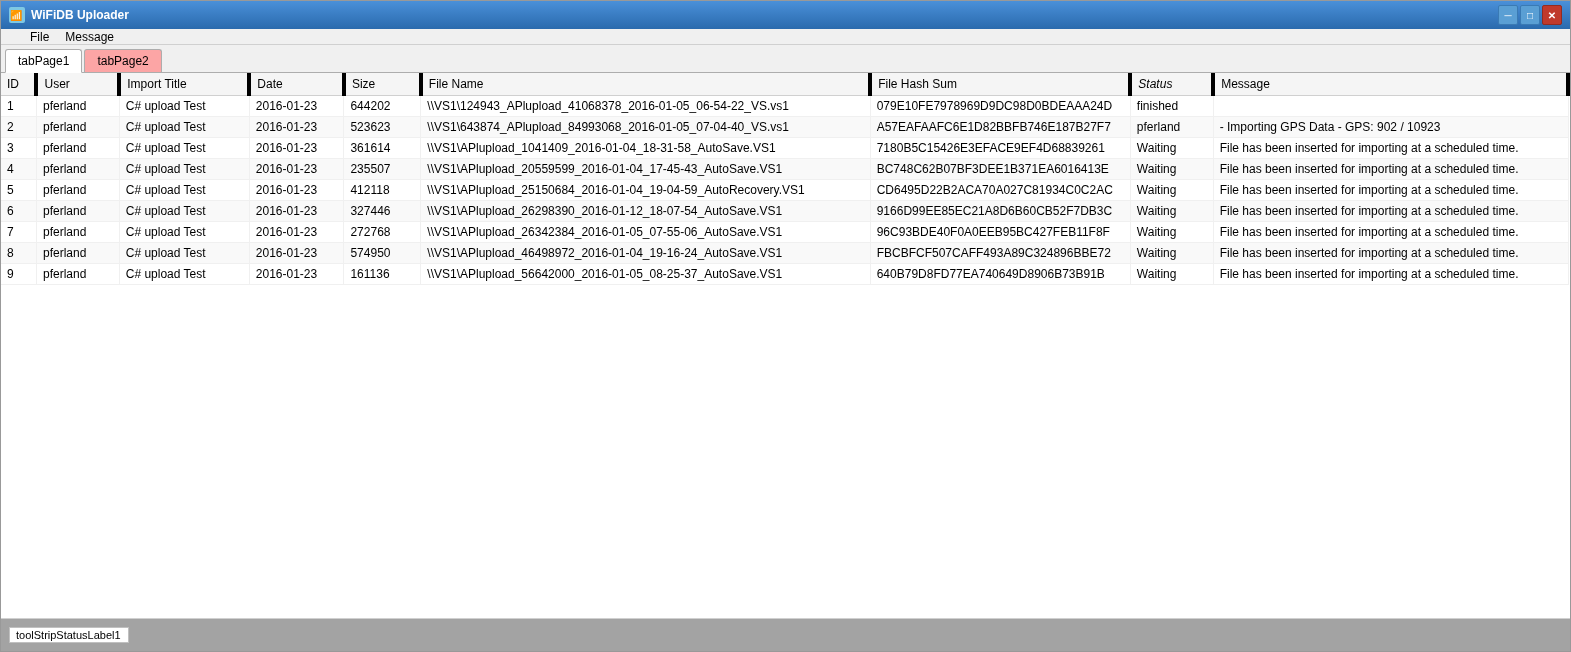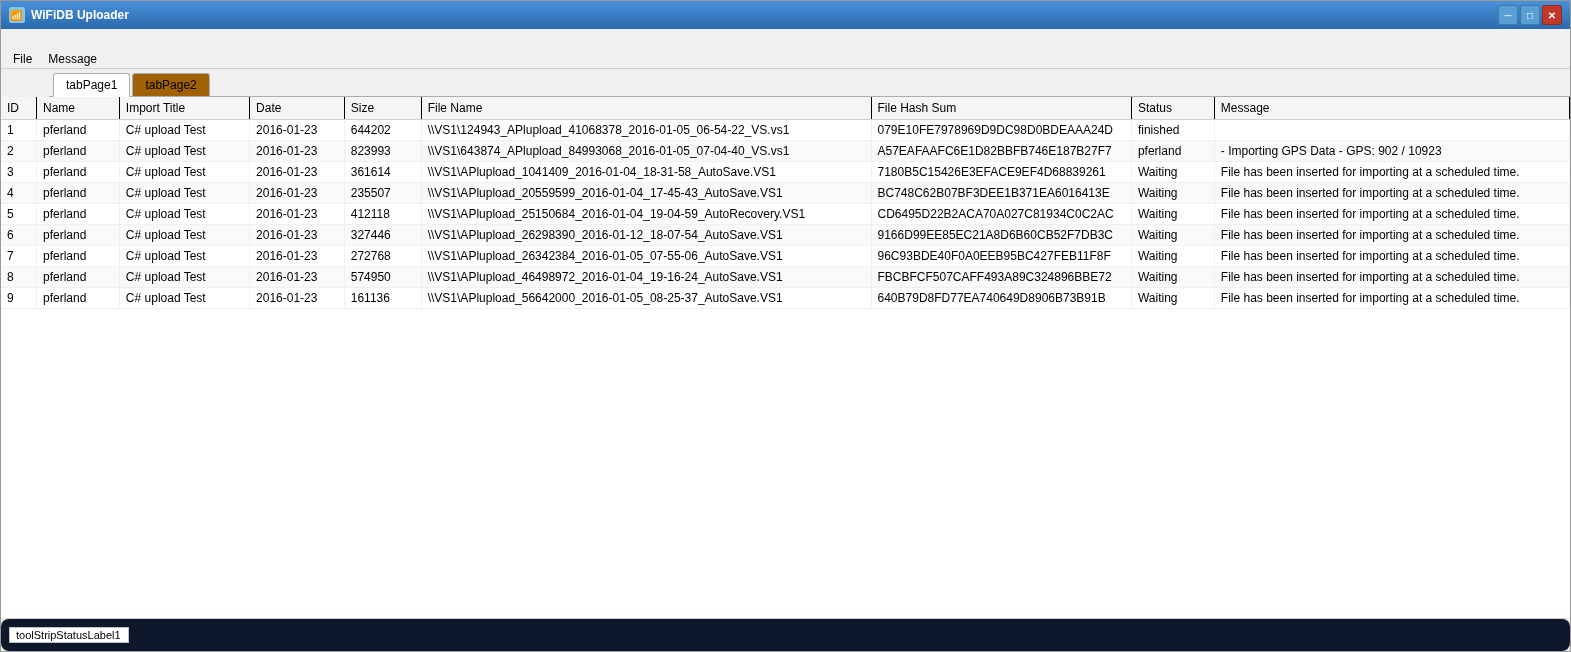--- a/index.html
+++ b/index.html
@@ -60,47 +60,46 @@
       align-items: center;
       justify-content: center;
       cursor: pointer;
       color: white;
       font-size: 10px;
       font-weight: bold;
     }
     .title-btn.close { background: #c0392b; border-color: #922b21; }
     .menu-bar {
       background: #f0f0f0;
-      height: 40px;
-      display: flex;
-      align-items: flex-end;
-      padding: 0 4px;
+      height: 16px;
+      display: flex;
+      align-items: center;
+      padding: 0 21px;
       border-bottom: 1px solid #d0d0d0;
       flex-shrink: 0;
     }
     .menu-item {
       padding: 2px 8px;
       cursor: pointer;
       border-radius: 2px;
       font-size: 12px;
     }
     .tabs-bar {
       background: #f0f0f0;
       display: flex;
       align-items: flex-end;
       padding: 4px 4px 0 4px;
       border-bottom: 1px solid #adadad;
       flex-shrink: 0;
-      margin-left: 48px;
     }
     .tab {
       padding: 4px 12px;
       border: 1px solid #adadad;
       border-bottom: none;
-      background: #a16207;
+      background: #fca5a5;
       cursor: pointer;
       font-size: 12px;
       border-radius: 3px 3px 0 0;
       margin-right: 2px;
     }
     .tab.active {
       background: #ffffff;
       border-bottom: 1px solid #ffffff;
       margin-bottom: -1px;
       z-index: 1;
@@ -123,53 +122,52 @@
       font-size: 12px;
       table-layout: fixed;
     }
     thead tr {
       background: #f5f5f5;
     }
     thead th {
       text-align: left;
       padding: 4px 6px;
       border-bottom: 1px solid #d0d0d0;
-      border-right: 1px solid #000000;
+      border-right: 4px solid #000000;
       font-weight: normal;
       white-space: nowrap;
       overflow: hidden;
     }
     tbody tr:nth-child(even) { background: #f9f9f9; }
     tbody td {
       padding: 3px 6px;
       border-bottom: 1px solid #f0f0f0;
       border-right: 1px solid #f0f0f0;
       white-space: nowrap;
       overflow: hidden;
       text-overflow: ellipsis;
     }
     .col-id { width: 30px; }
     .col-user { width: 70px; }
     .col-import { width: 110px; }
     .col-date { width: 80px; }
     .col-size { width: 65px; }
     .col-filename { width: 380px; }
     .col-hash { width: 220px; }
-    .col-status { width: 70px; }
+    .col-status { width: 70px; font-style: italic; }
     .col-message { width: 300px; }
     .status-bar {
-      background: #0f172a;
+      background: #a3a3a3;
       height: 24px;
       border-top: 1px solid #d0d0d0;
       display: flex;
       align-items: center;
       padding: 16px 8px;
       font-size: 11px;
       flex-shrink: 0;
-      border-radius: 8px;
     }
     .status-label-box {
       background: white;
       border: 1px solid #c0c0c0;
       padding: 1px 6px;
       font-size: 11px;
       min-width: 120px;
     }
   </style>
 </head>
@@ -198,21 +196,21 @@
     <div class="tab active">tabPage1</div>
     <div class="tab">tabPage2</div>
   </div>
 
   <div class="content-area">
     <div class="table-container">
       <table>
         <thead>
           <tr>
             <th class="col-id">ID</th>
-            <th class="col-user">Name</th>
+            <th class="col-user">User</th>
             <th class="col-import">Import Title</th>
             <th class="col-date">Date</th>
             <th class="col-size">Size</th>
             <th class="col-filename">File Name</th>
             <th class="col-hash">File Hash Sum</th>
             <th class="col-status">Status</th>
             <th class="col-message">Message</th>
           </tr>
         </thead>
         <tbody id="table-body">
@@ -225,21 +223,21 @@
               <td>\\VS1\124943_APlupload_41068378_2016-01-05_06-54-22_VS.vs1</td>
               <td>079E10FE7978969D9DC98D0BDEAAA24D</td>
               <td>finished</td>
               <td></td>
             </tr>
             <tr>
               <td>2</td>
               <td>pferland</td>
               <td>C# upload Test</td>
               <td>2016-01-23</td>
-              <td>823993</td>
+              <td>523623</td>
               <td>\\VS1\643874_APlupload_84993068_2016-01-05_07-04-40_VS.vs1</td>
               <td>A57EAFAAFC6E1D82BBFB746E187B27F7</td>
               <td>pferland</td>
               <td> - Importing GPS Data - GPS: 902 / 10923</td>
             </tr>
             <tr>
               <td>3</td>
               <td>pferland</td>
               <td>C# upload Test</td>
               <td>2016-01-23</td>

